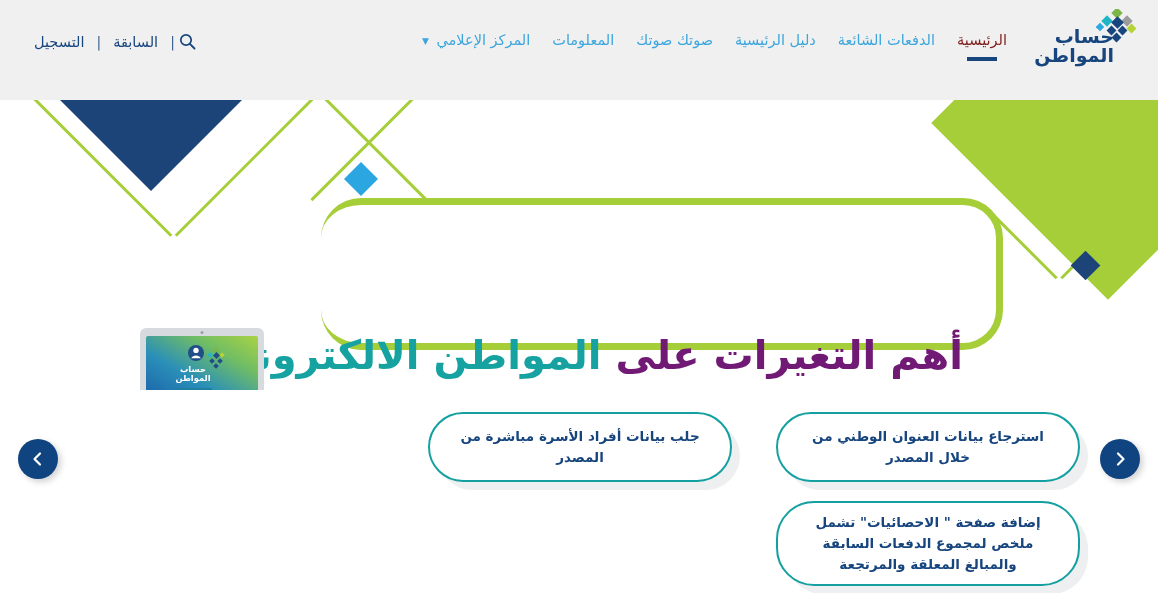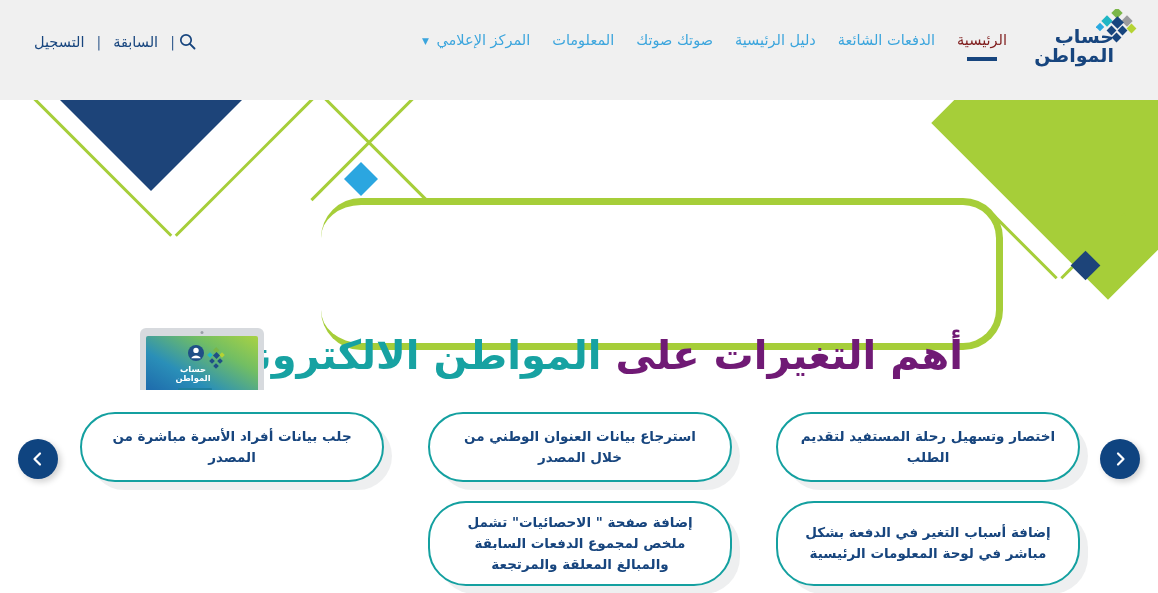--- a/index.html
+++ b/index.html
@@ -449,35 +449,29 @@
       <svg width="16" height="16" viewBox="0 0 16 16">
         <polyline points="6,2.5 11.5,8 6,13.5" fill="none" stroke="#ffffff" stroke-width="2.2" stroke-linecap="round" stroke-linejoin="round"></polyline>
       </svg>
       <span class="sr">التالي</span>
     </div>
 
     <div id="card-grid">
 
       <div class="card-row">
         <div class="card">
-          <span>اختصار وتسهيل رحلة المستفيد لتقديم الطلب</span>
-        </div>
-        <div class="card">
           <span>استرجاع بيانات العنوان الوطني من خلال المصدر</span>
         </div>
         <div class="card">
           <span>جلب بيانات أفراد الأسرة مباشرة من المصدر</span>
         </div>
       </div>
 
       <div class="card-row">
         <div class="card">
-          <span>إضافة أسباب التغير في الدفعة بشكل مباشر في لوحة المعلومات الرئيسية</span>
-        </div>
-        <div class="card">
           <span>إضافة صفحة " الاحصائيات" تشمل ملخص لمجموع الدفعات السابقة والمبالغ المعلقة والمرتجعة</span>
         </div>
       </div>
 
     </div>
   </section>
 
 </div>
 
 </body></html>

